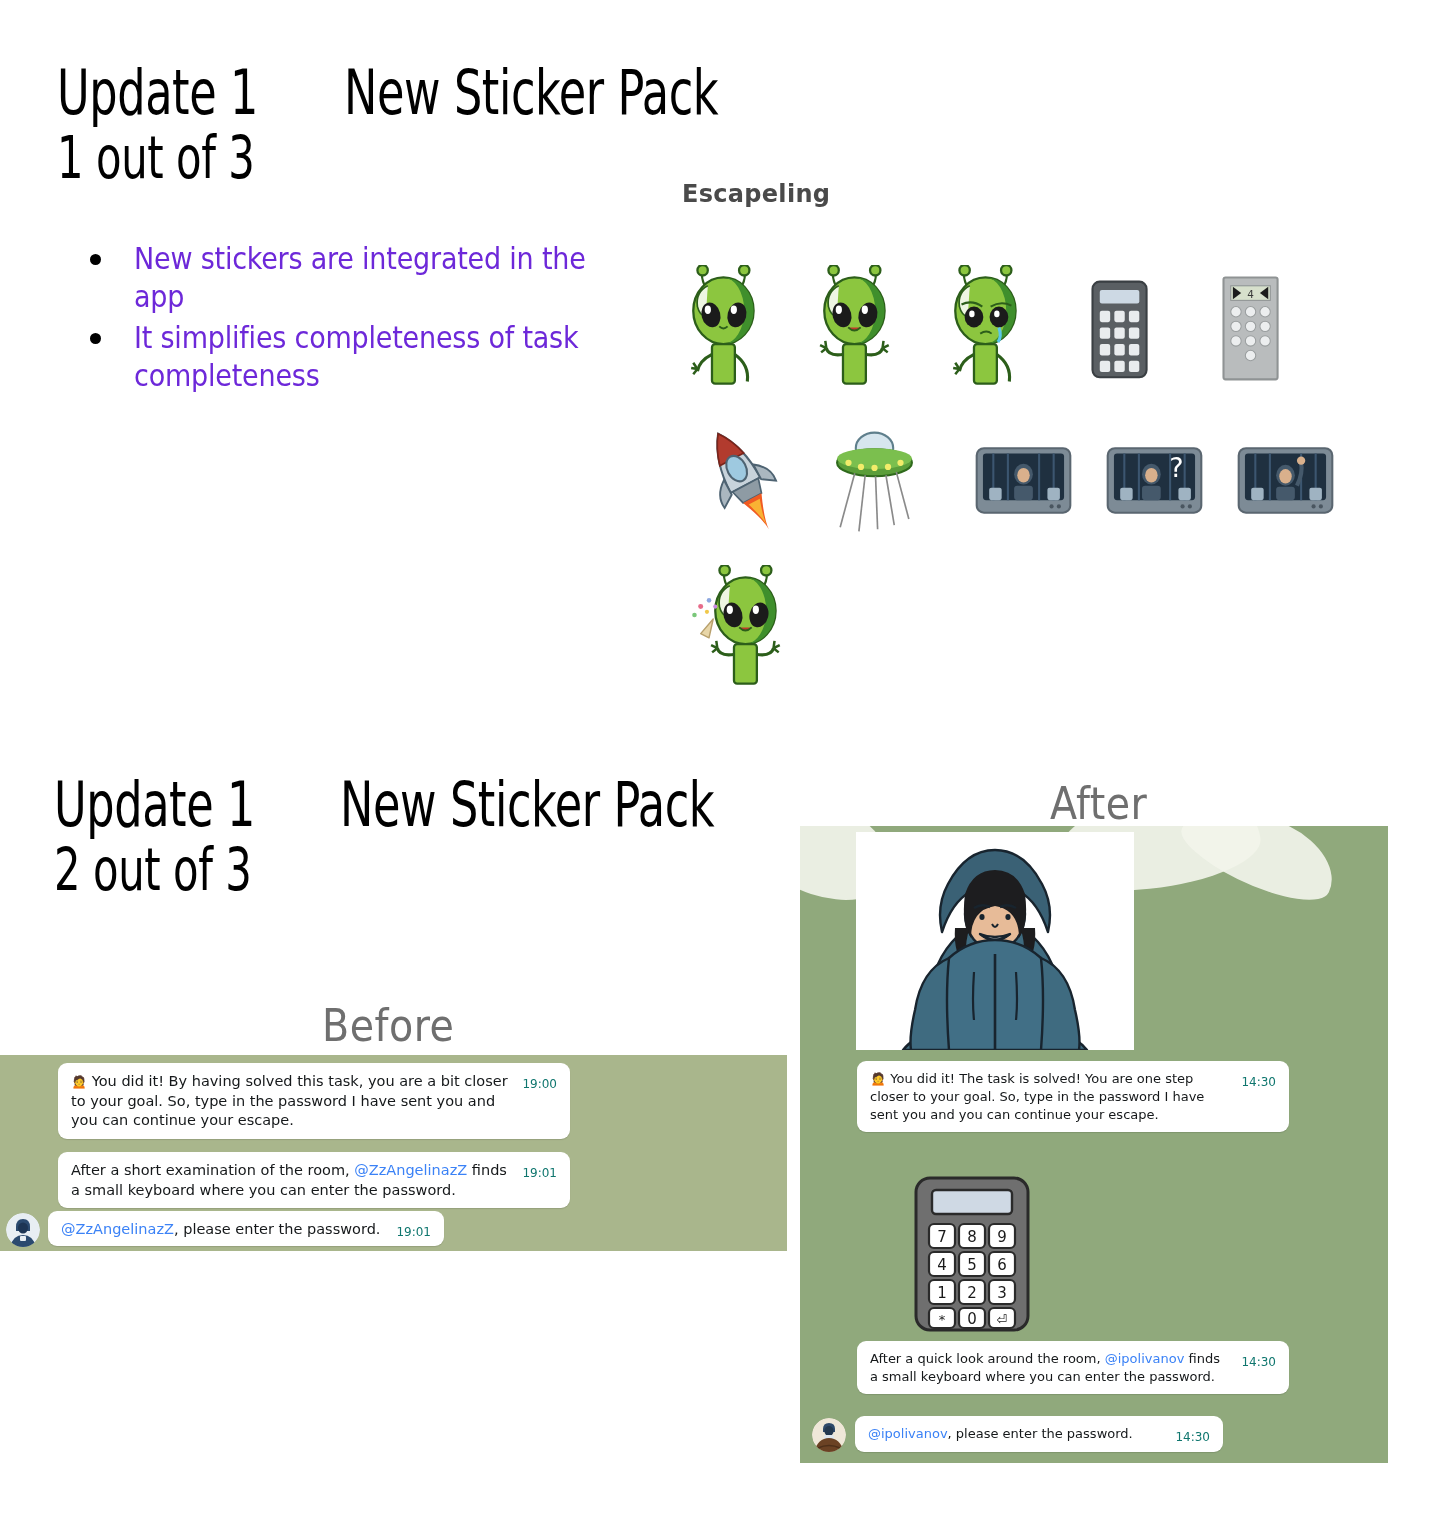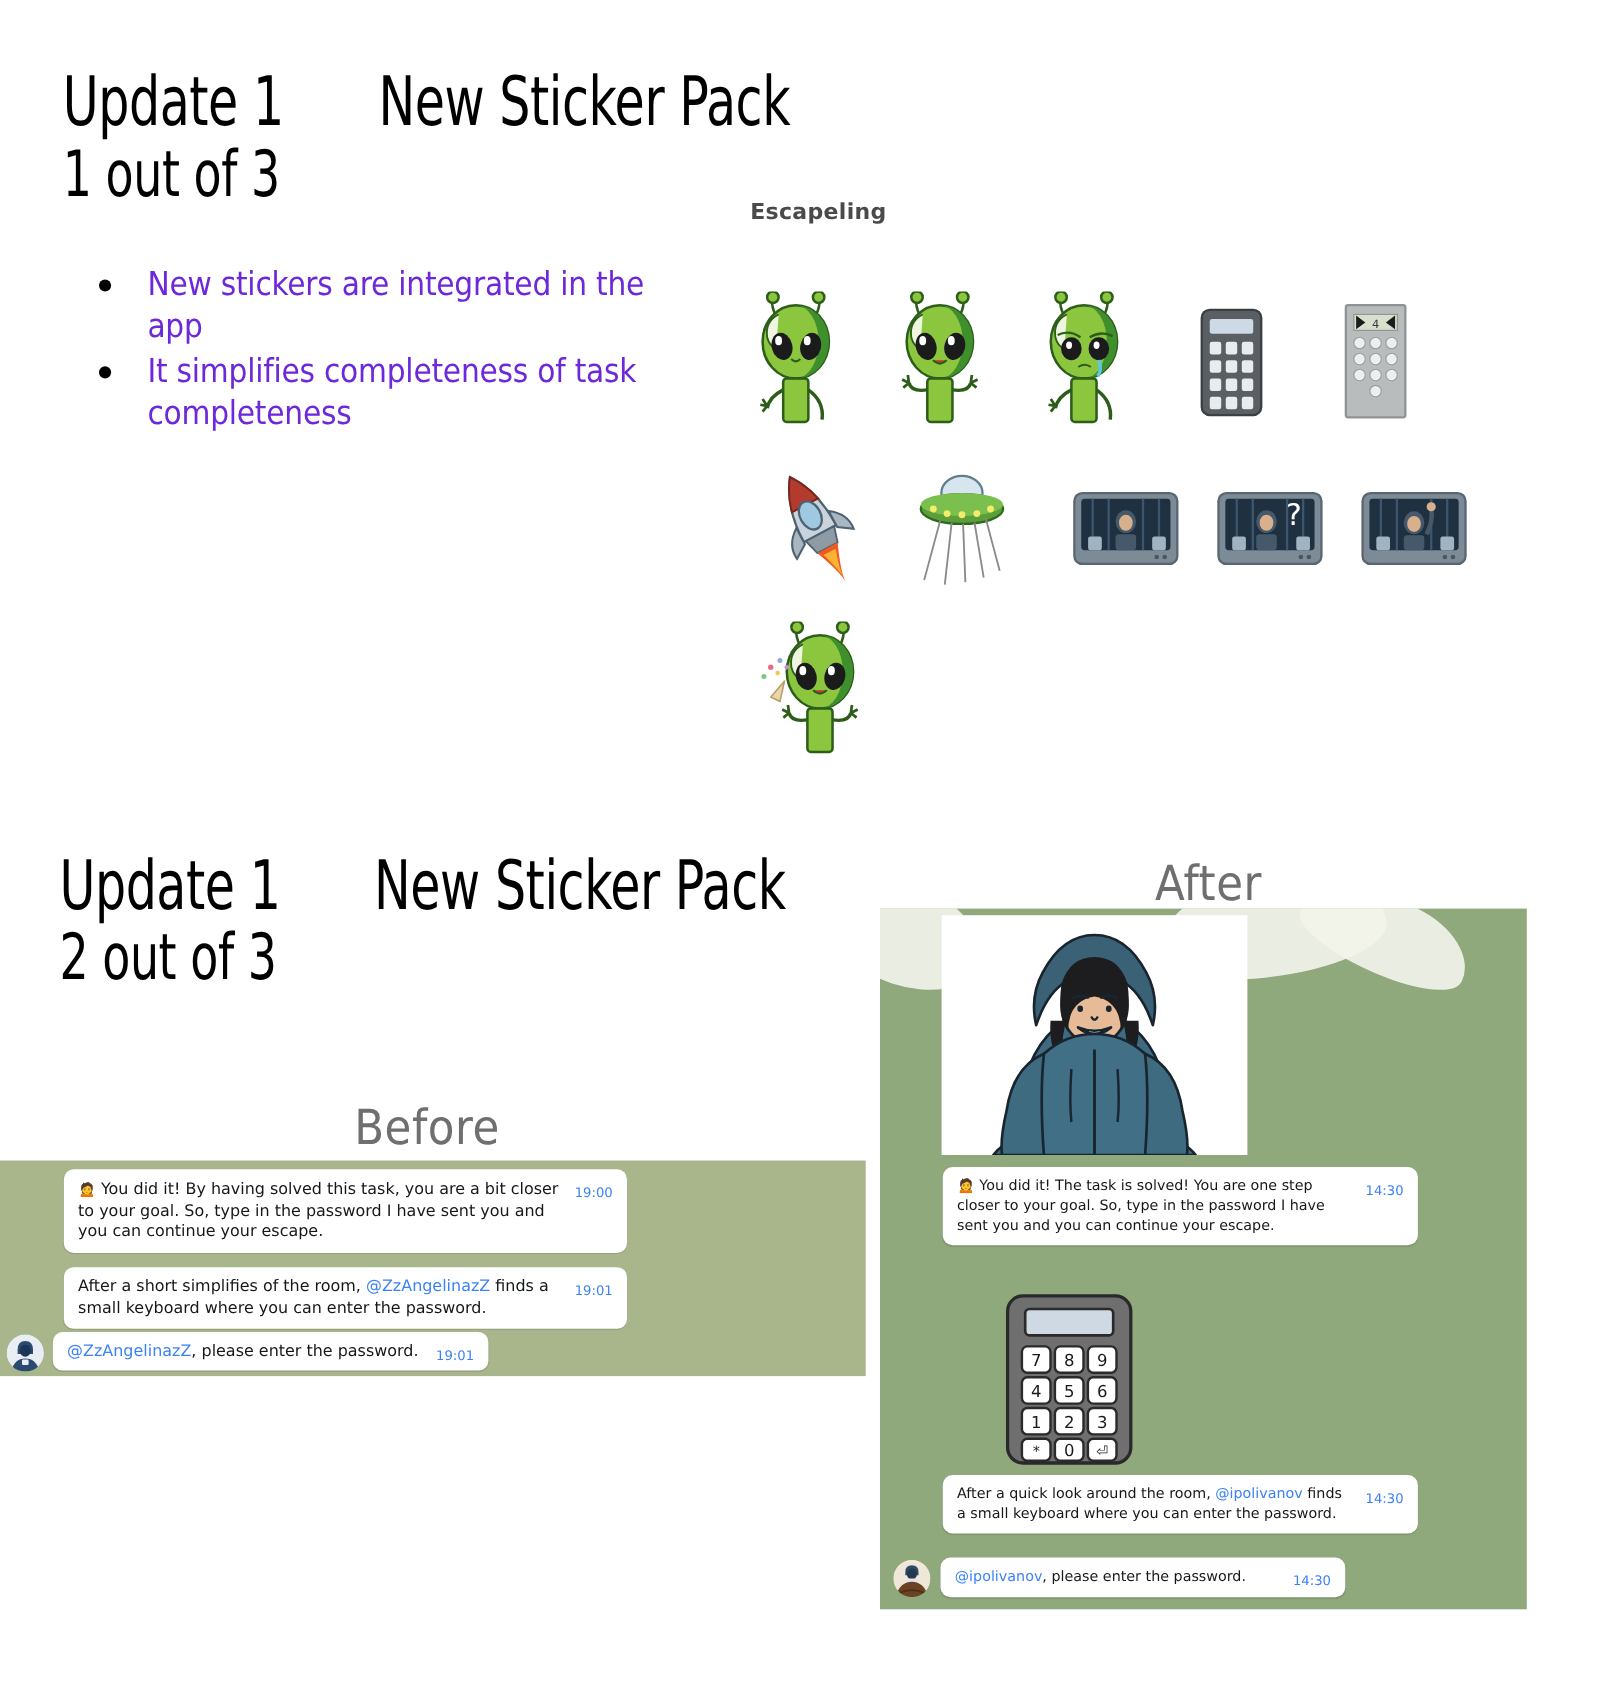--- a/index.html
+++ b/index.html
@@ -67,21 +67,21 @@
     width: 11px; height: 11px;
     border-radius: 50%;
     background: #000;
   }
 
   
   #sticker-panel { position: absolute; left: 660px; top: 170px; width: 700px; height: 530px; }
   #escapeling-title {
     position: absolute; left: 22px; top: 10px;
     font-family: "DejaVu Sans", sans-serif;
-    font-size: 20px; font-weight: 600; color: #4a4a4a;
+    font-size: 24px; font-weight: 600; color: #4a4a4a;
     letter-spacing: 0.3px;
   }
   .sticker-grid { position: absolute; left: 0; top: 95px; width: 700px; }
   .sticker-row { display: flex; align-items: flex-start; }
   .sticker { width: 131px; height: 130px; position: relative; flex: 0 0 131px; }
 
   
   .alien-svg, .obj-svg { display: block; width: 100%; height: 100%; }
 
   
@@ -122,21 +122,21 @@
     position: absolute;
     background: #ffffff;
     border-radius: 9px;
     padding: 9px 13px 8px 13px;
     font-family: "DejaVu Sans", sans-serif;
     color: #15181a;
     box-shadow: 0 1px 1px rgba(0,0,0,0.12);
   }
   .bubble .mention { color: #3b82f6; }
   .bubble .time {
-    color: #3b82f6;
+    color: #0f766e;
     font-size: 12px;
     float: right;
     margin-left: 12px;
     margin-top: 4px;
   }
 
   
   #b-bubble-1 { left: 58px; top: 8px;  width: 512px; font-size: 14.5px; line-height: 1.35; }
   #b-bubble-2 { left: 58px; top: 97px; width: 512px; font-size: 14.5px; line-height: 1.35; }
   #b-bubble-3 { left: 48px; top: 156px; width: 396px; font-size: 14.5px; line-height: 1.35; padding-bottom: 6px;}
@@ -465,21 +465,21 @@
 <div id="before-chat">
 
   <div class="bubble" id="b-bubble-1">
     <span class="time">19:00</span>
     <span class="emoji-inline">🙍</span>
     <span>You did it! By having solved this task, you are a bit closer to your goal. So, type in the password I have sent you and you can continue your escape.</span>
   </div>
 
   <div class="bubble" id="b-bubble-2">
     <span class="time">19:01</span>
-    <span>After a short simplifies of the room, </span><span class="mention">@ZzAngelinazZ</span><span> finds a small keyboard where you can enter the password.</span>
+    <span>After a short examination of the room, </span><span class="mention">@ZzAngelinazZ</span><span> finds a small keyboard where you can enter the password.</span>
   </div>
 
   <div class="avatar" id="b-avatar">
     <svg viewBox="0 0 34 34">
       <circle cx="17" cy="17" r="17" fill="#e8eef3"></circle>
       <path d="M17 6 q7 0 7 8 v4 h-14 v-4 q0 -8 7 -8 Z" fill="#2b4a6f"></path>
       <ellipse cx="17" cy="15" rx="5" ry="5.5" fill="#1d3554"></ellipse>
       <path d="M4 34 q3 -12 13 -12 q10 0 13 12 Z" fill="#2b4a6f"></path>
       <rect x="14" y="23" width="6" height="5" rx="1" fill="#e8eef3"></rect>
     </svg>

